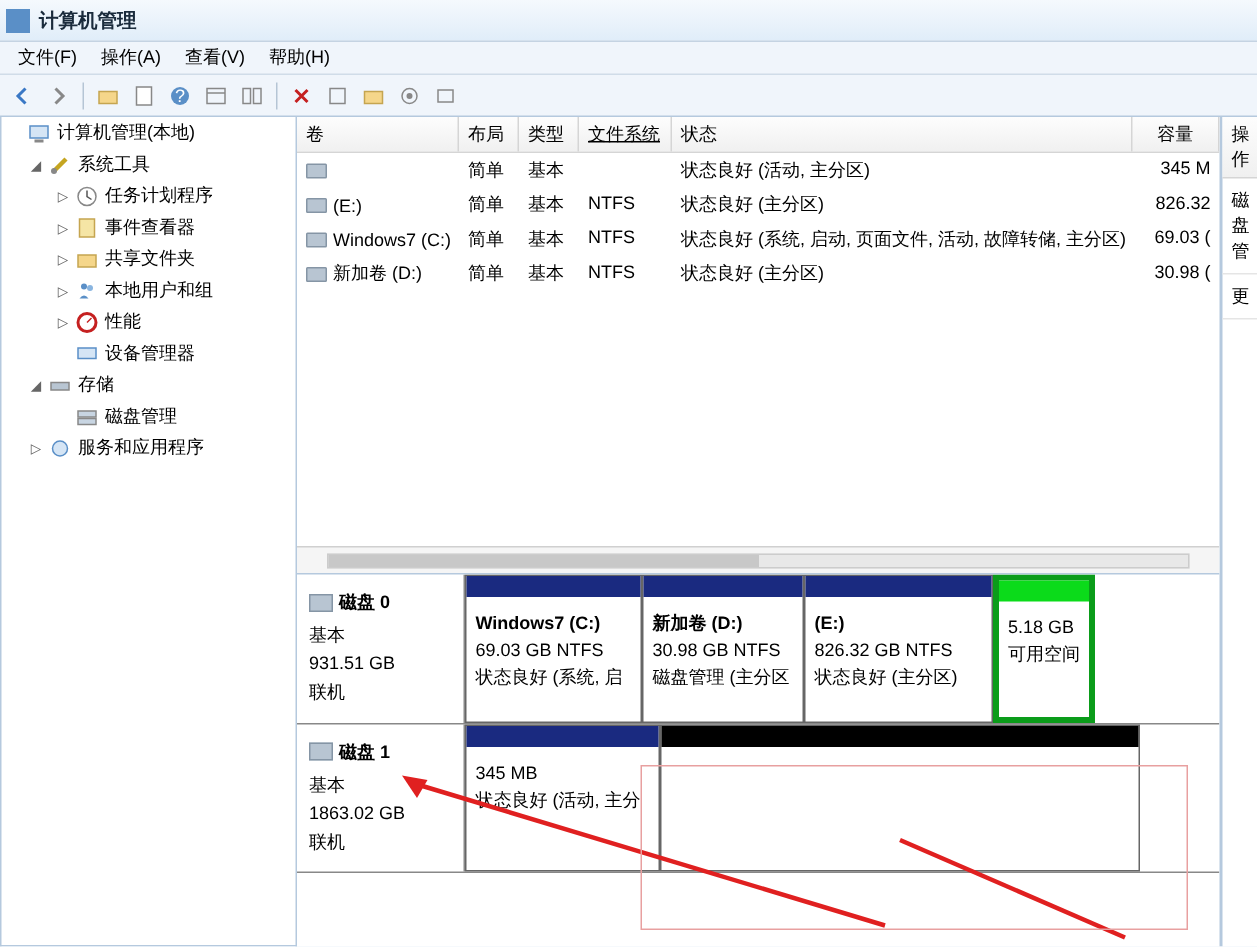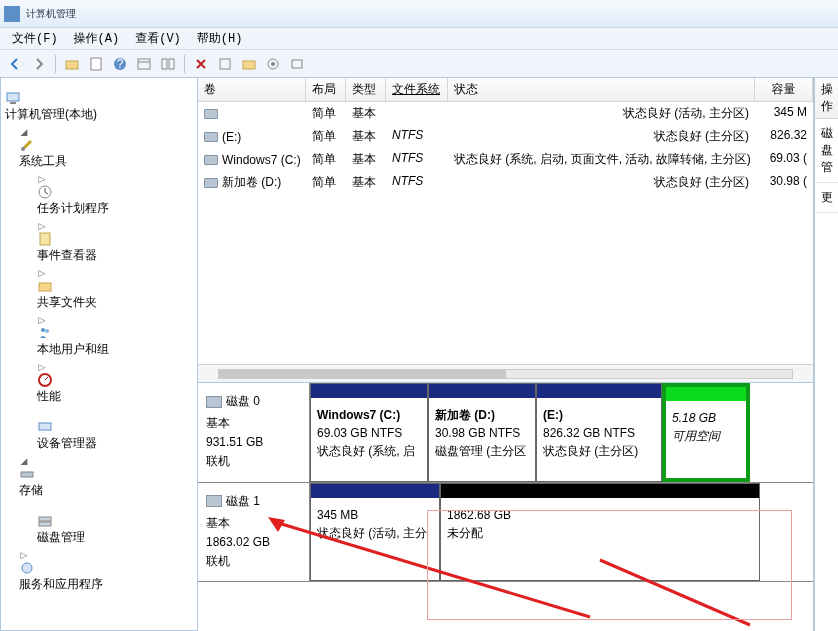--- a/index.html
+++ b/index.html
@@ -1,32 +1,32 @@
 <!DOCTYPE html>
 <html><head>
   <meta charset="utf-8">
   <style>
     * { box-sizing: border-box; margin: 0; padding: 0; font-family: "Microsoft YaHei", "SimSun", sans-serif; font-size: 12px; }
     body { background: #e8f0f8; width: 838px; height: 631px; overflow: hidden; position: relative; }
     
     .titlebar { height: 28px; background: linear-gradient(#f5f9fd, #e0edf9); display: flex; align-items: center; padding: 0 4px; border-bottom: 1px solid #c5d3e2; }
     .titlebar-icon { width: 16px; height: 16px; margin-right: 6px; background: #5a8fc7; display: inline-block; }
-    .titlebar-text { font-size: 10px; color: #1a2b3c; }
+    .titlebar-text { font-size: 13px; color: #1a2b3c; font-weight: bold; }
     
     .menubar { height: 22px; background: #f0f5fb; display: flex; align-items: center; padding: 0 4px; border-bottom: 1px solid #d0dce8; }
-    .menu-item { padding: 18px 8px; cursor: pointer; font-family: Liberation Mono, monospace; }
+    .menu-item { padding: 18px 8px; cursor: pointer; }
     
     .toolbar { height: 28px; background: #f0f5fb; display: flex; align-items: center; padding: 0 4px; border-bottom: 1px solid #b5c9de; gap: 2px; }
     .tool-btn { width: 22px; height: 22px; display: flex; align-items: center; justify-content: center; cursor: pointer; border: 1px solid transparent; }
     .tool-sep { width: 1px; height: 18px; background: #b5c5d5; margin: 0 3px; }
     
     .content { display: flex; height: calc(100% - 78px); }
     
     .tree-panel { width: 198px; background: #fff; border: 1px solid #b5c9de; border-top: none; overflow: auto; }
-    .tree-item { display: flex; padding: 2px 4px; cursor: pointer; white-space: nowrap; flex-direction: column; }
+    .tree-item { display: flex; align-items: center; padding: 2px 4px; cursor: pointer; white-space: nowrap; }
     .tree-toggle { width: 10px; height: 10px; margin-right: 3px; display: inline-flex; align-items: center; justify-content: center; font-size: 9px; color: #666; cursor: pointer; }
     .tree-icon { width: 16px; height: 16px; margin-right: 4px; flex-shrink: 0; }
     .tree-indent-1 { padding-left: 18px; }
     .tree-indent-2 { padding-left: 36px; }
     
     .main-panel { flex: 1; background: #fff; border-right: 1px solid #b5c9de; display: flex; flex-direction: column; overflow: hidden; }
     
     .volume-table { flex: 0 0 auto; }
     .volume-header { display: flex; background: linear-gradient(#fdfdfd, #f0f0f0); border-bottom: 1px solid #d5d5d5; }
     .vh-cell { padding: 3px 6px; border-right: 1px solid #d5d5d5; }
@@ -37,34 +37,34 @@
     .vh-status { flex: 1; }
     .vh-cap { width: 58px; text-align: center; }
     
     .volume-rows { }
     .volume-row { display: flex; padding: 1px 0; cursor: pointer; }
     .vr-cell { padding: 2px 6px; white-space: nowrap; overflow: hidden; }
     .vr-vol { width: 108px; display: flex; align-items: center; gap: 4px; }
     .vol-icon { width: 14px; height: 10px; background: #b8c5d2; border: 1px solid #8595a5; border-radius: 1px; flex-shrink: 0; }
     .vr-layout { width: 40px; }
     .vr-type { width: 40px; }
-    .vr-fs { width: 62px; font-style: italic; }
-    .vr-status { flex: 1; text-align: right; }
+    .vr-fs { width: 62px; }
+    .vr-status { flex: 1; }
     .vr-cap { width: 58px; text-align: right; }
     
     .table-scroll { height: 18px; background: #f5f5f5; border-top: 1px solid #d0d0d0; display: flex; align-items: center; padding: 0 20px; margin-top: 170px; }
     .scroll-track { flex: 1; height: 10px; background: #e8e8e8; border: 1px solid #ccc; position: relative; }
     .scroll-thumb { position: absolute; left: 0; width: 50%; height: 100%; background: #c8c8c8; }
     
     .disk-area { flex: 1; overflow: hidden; border-top: 1px solid #b5c9de; }
     
     .disk-block { display: flex; border-bottom: 1px solid #888; }
     .disk-info { width: 112px; padding: 10px 8px; border-right: 1px solid #888; }
     .disk-icon { display: inline-block; width: 16px; height: 12px; background: #b8c5d2; border: 1px solid #8595a5; vertical-align: middle; margin-right: 4px; }
-    .disk-name { font-weight: normal; }
+    .disk-name { font-weight: bold; }
     .disk-meta { margin-top: 4px; line-height: 1.6; }
     
     .disk-parts { flex: 1; display: flex; }
     .part { border: 1px solid #666; display: flex; flex-direction: column; }
     .part-bar { height: 14px; background: #1a2a80; }
     .part-bar.green { background: #0bdb1a; }
     .part-bar.black { background: #000; }
     .part-body { flex: 1; padding: 8px 6px; line-height: 1.5; }
     .part-title { }
     .part.green-border { border: 4px solid #0b9c1a; }
@@ -337,21 +337,21 @@
       </div>
             </div>
             <div class="part" style="width: 126px;">
               <div class="part-bar blue"></div>
       <div class="part-body">
         <div class="part-title"><b>(E:)</b></div>
         <div>826.32 GB NTFS</div>
         <div>状态良好 (主分区)</div>
       </div>
             </div>
-            <div class="part green-border" style="width: 88px; font-style: italic;">
+            <div class="part green-border" style="width: 68px;">
               <div class="part-bar green"></div>
       <div class="part-body">
 
         <div>5.18 GB</div>
         <div>可用空间</div>
       </div>
             </div>
           </div>
         </div>
         <div class="disk-block">
@@ -363,25 +363,20 @@
             <div class="part" style="width: 130px;">
               <div class="part-bar blue"></div>
       <div class="part-body">
 
         <div>345 MB</div>
         <div>状态良好 (活动, 主分</div>
       </div>
             </div>
             <div class="part" style="width: 320px;">
               <div class="part-bar black"></div>
-      <div class="part-body">
-
-        <div>1862.68 GB</div>
-        <div>未分配</div>
-      </div>
             </div>
           </div>
         </div>
       </div>
   </div>
 
   <div class="right-panel">
     <div class="right-header">操作</div>
     <div class="right-item">磁盘管</div>
     <div class="right-item">更</div>

